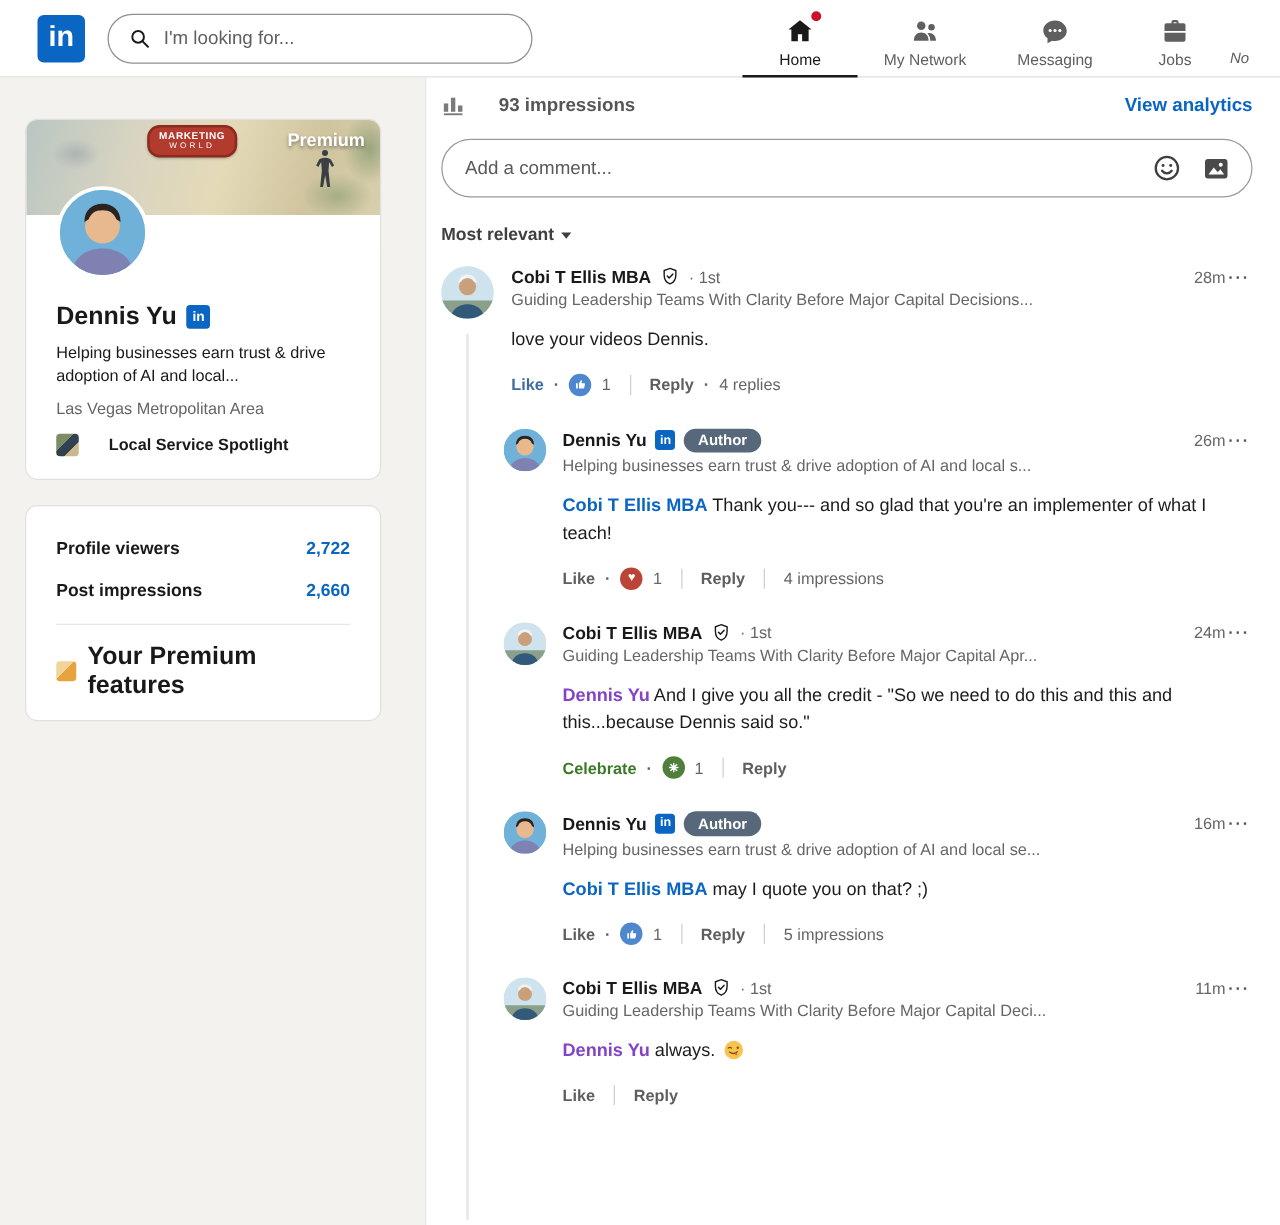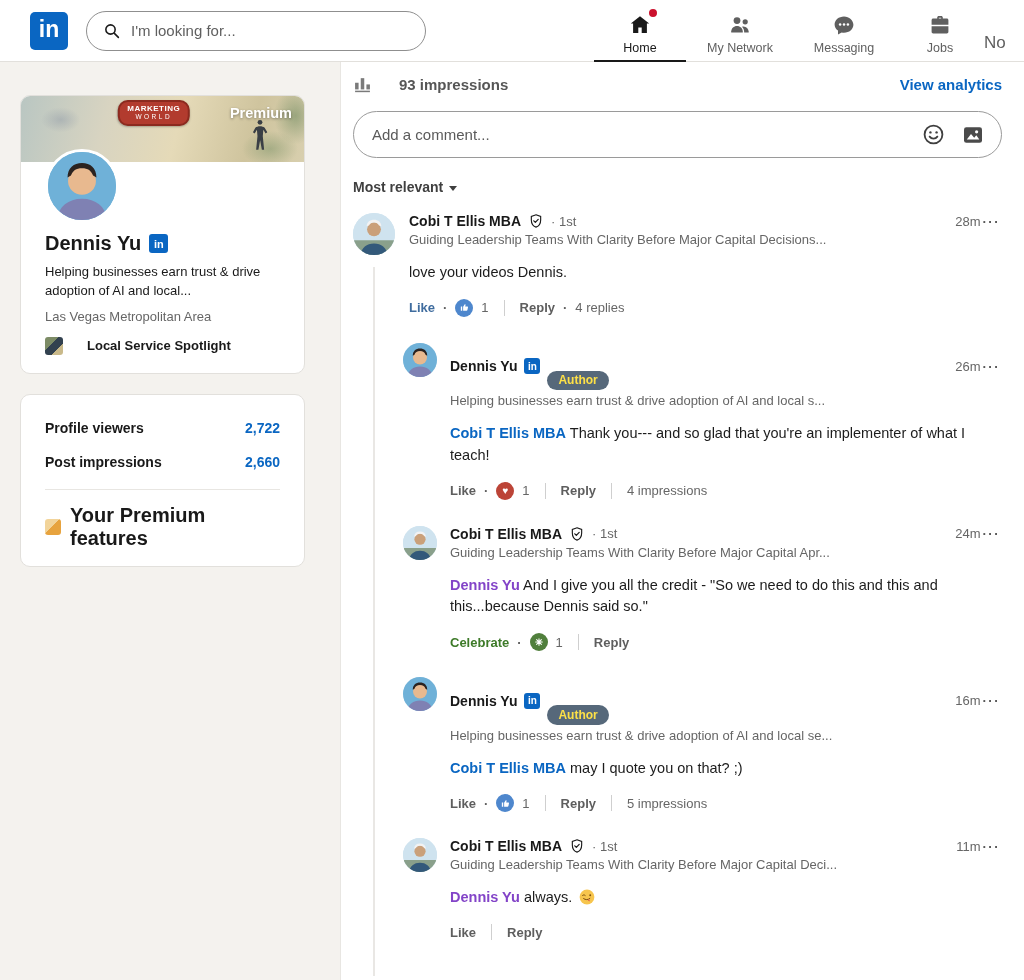--- a/index.html
+++ b/index.html
@@ -42,37 +42,37 @@
   .nav-item .nlabel { font-size:12.5px; margin-top:4px; white-space:nowrap; }
   .nav-item.active { color:#191919; }
   .nav-item.active::after {
     content:""; position:absolute; left:2px; right:2px; bottom:0; height:2.5px; background:#191919;
   }
   .nav-badge {
     position:absolute; top:-4px; right:-7px; width:12px; height:12px; border-radius:50%;
     background:#cb112d; border:2.5px solid #fff;
   }
   .nav-stub { width:40px; display:flex; align-items:flex-end; padding-bottom:9px; color:#5f5f5f; }
-  .nav-stub .nlabel { font-size:17px; }
+  .nav-stub .nlabel { font-size:12px;font-style:italic; }
 
   
   .content { flex:1; display:flex; overflow:hidden; }
   .sidebar { width:340px; flex:none; background:#f4f2ee; }
   .main {
     flex:1; background:#fff; border-left:1px solid #e8e6e2;
     display:flex; flex-direction:column; padding:10px 22px 0 12px; overflow:hidden;
   }
 
   
   .card {
     background:#fff; border:1px solid #e2e0dc; border-radius:10px; width:285px; margin-left:20px;
   }
   .profile-card { margin-top:33px; overflow:hidden; position:relative; }
   .cover {
-    height:66px; position:relative;
+    height:76px; position:relative;
     background:linear-gradient(105deg,#b9c6c2 0%,#d8d4c1 30%,#e5dab8 55%,#cfc49e 80%,#d8cfae 100%);
   }
   .cover::before {
     content:""; position:absolute; inset:0;
     background:
       radial-gradient(28px 18px at 14% 36%, rgba(150,160,170,.55), transparent 70%),
       radial-gradient(40px 26px at 88% 80%, rgba(112,140,96,.45), transparent 70%),
       radial-gradient(30px 40px at 97% 30%, rgba(96,128,84,.5), transparent 72%);
   }
   .cover-logo {
@@ -157,22 +157,22 @@
     width:42px; height:42px; border-radius:50%; overflow:hidden; flex:none; cursor:pointer;
     background:#cfe3ef;
   }
   .comment.reply .cav { width:34px; height:34px; }
   .cav svg { width:100%; height:100%; display:block; }
   .cbody { flex:1; min-width:0; }
   .chead { display:flex; align-items:center; gap:7px; }
   .cname { font-size:14px; font-weight:bold; color:#191919; cursor:pointer; white-space:nowrap; }
   .cdeg { font-size:13px; color:#666; }
   .author-pill {
-    background:#56687a; color:#fde047; font-size:12px; font-weight:600;
-    border-radius:11px; padding:2.5px 11px; line-height:1.2;margin-top:28px;
+    background:#56687a; color:#ffffff; font-size:12px; font-weight:600;
+    border-radius:11px; padding:2.5px 11px; line-height:1.2;
   }
   .chright { margin-left:auto; display:flex; align-items:center; }
   .ctime { font-size:13px; color:#666; }
   .cmenu {
     background:none; border:none; cursor:pointer; color:#555; font-size:13px; font-weight:bold;
     letter-spacing:1.5px; padding:0 2px; font-family:inherit;
   }
   .csub {
     font-size:13px; color:#666; margin-top:3px; white-space:nowrap; overflow:hidden;
   }

